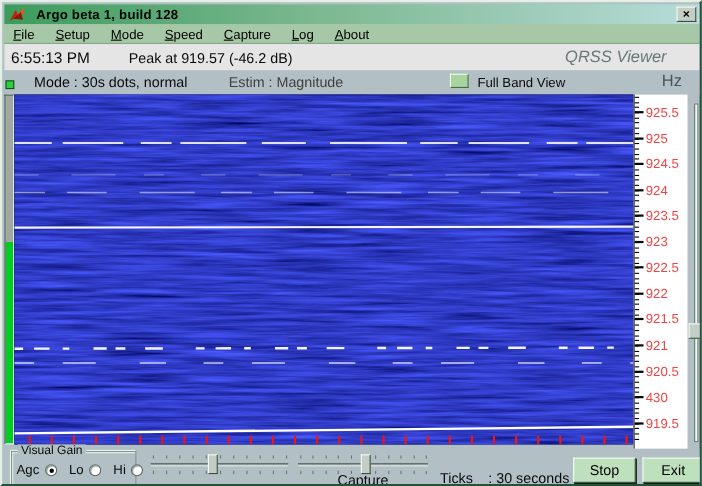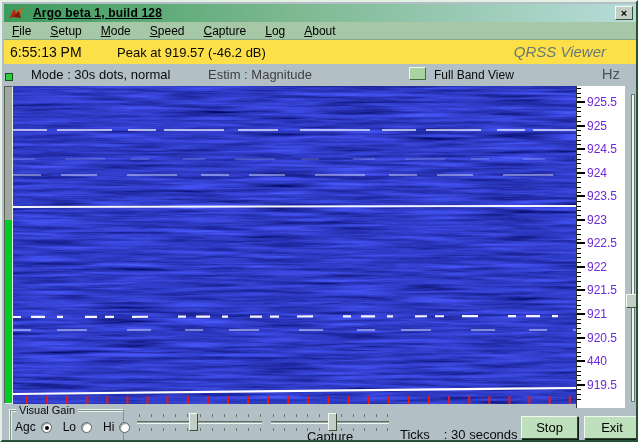--- a/index.html
+++ b/index.html
@@ -5,33 +5,33 @@
   html,body{margin:0;padding:0;background:#3a6ea5;}
   *{box-sizing:border-box;font-family:"Liberation Sans",sans-serif;}
   #window{
     position:relative;width:638px;height:442px;background:#b2c0c6;overflow:hidden;
     border-top:2px solid #e4f0e4;border-left:2px solid #e4f0e4;
     border-bottom:2px solid #26523a;border-right:2px solid #26523a;
   }
   
   #titlebar{position:absolute;left:2px;top:2px;width:632px;height:18px;
     background:linear-gradient(to right,#3c9c5c,#7cb890 45%,#b7dcd9);
-    display:flex;align-items:center;padding-left:3px;text-decoration:underline;}
+    display:flex;align-items:center;padding-left:3px;}
   #title-text{font-size:12px;font-weight:bold;color:#000;margin-left:8px;letter-spacing:.2px;}
   #close-btn{position:absolute;right:3px;top:2px;width:18px;height:14px;background:#c3cfc5;
     border-top:1px solid #f4faf4;border-left:1px solid #f4faf4;
     border-bottom:1px solid #3c503c;border-right:1px solid #3c503c;
     font-size:11px;font-weight:bold;line-height:12px;text-align:center;color:#000;cursor:default;}
   
   #menubar{position:absolute;left:2px;top:20px;width:632px;height:18px;background:#a6c8a6;
     border-bottom:1px solid #86a886;display:flex;align-items:center;padding-left:6px;gap:15px;}
   .menu-item{display:inline-block;font-size:12px;color:#000;padding:0 2px;}
   .menu-item::first-letter{text-decoration:underline;}
   
-  #row-status{position:absolute;left:2px;top:38px;width:632px;height:24px;background:#fde047;}
+  #row-status{position:absolute;left:2px;top:38px;width:632px;height:24px;background:#e5e5e5;}
   #time-text{position:absolute;left:6px;top:4px;font-size:14px;color:#0a0a0a;}
   #peak-text{position:absolute;left:113px;top:5px;font-size:13px;color:#0a0a0a;}
   #viewer-text{position:absolute;right:30px;top:3px;font-size:15px;font-style:italic;color:#687878;}
   #row-info{position:absolute;left:2px;top:62px;width:632px;height:22px;background:#b2c0c6;}
   #mode-text{position:absolute;left:27px;top:3px;font-size:13px;color:#0a0a0a;}
   #estim-text{position:absolute;left:204px;top:3px;font-size:13px;color:#404040;}
   #fullband-btn{position:absolute;left:405px;top:3px;width:17px;height:13px;background:#a8d4a0;
     border-top:1px solid #eefcea;border-left:1px solid #eefcea;
     border-bottom:1px solid #476d47;border-right:1px solid #476d47;}
   #fullband-label{position:absolute;left:430px;top:4px;font-size:12px;color:#0a0a0a;}
@@ -43,21 +43,21 @@
     border-bottom:1px solid #e8f2ea;border-right:1px solid #e8f2ea;
     background:linear-gradient(#a0a8a0 0 42%,#00cc22 42% 100%);}
   
   #waterfall{position:absolute;left:11px;top:84px;width:563px;height:318px;background:#04041d;}
   #waterfall svg{display:block;}
   
   #freq-scale{position:absolute;left:574px;top:84px;width:49px;height:322px;background:#fff;
     border-left:1px solid #303830;}
   .tick-minor{position:absolute;left:0;width:4px;height:1px;background:#000;}
   .tick-major{position:absolute;left:0;width:8px;height:2px;background:#000;}
-  .tick-label{position:absolute;left:10px;transform:translateY(-50%);font-size:12px;color:#6d28d9;}
+  .tick-label{position:absolute;left:10px;transform:translateY(-50%);font-size:12px;color:#ef4444;}
   
   #vtrack{position:absolute;left:629px;top:92px;width:4px;height:308px;background:#eef6f0;
     border:1px solid #66766c;}
   #vthumb{position:absolute;left:624px;top:292px;width:13px;height:14px;background:#c2cec6;
     border-top:1px solid #f2faf2;border-left:1px solid #f2faf2;
     border-bottom:1px solid #3c503c;border-right:1px solid #3c503c;}
   
   #bottom{position:absolute;left:2px;top:406px;width:632px;height:36px;background:#b2c0c6;}
   #gain-group{position:absolute;left:6px;top:2px;width:114px;height:32px;
     border:1px solid #7e9a8c;box-shadow:1px 1px 0 #e8f2ea inset, -1px -1px 0 #e8f2ea;}
@@ -273,21 +273,21 @@
       <div class="tick-label" style="top: 157.3px;">922.5</div>
       <div class="tick-major" style="top: 179.8px;"></div>
       <div class="tick-label" style="top: 180.8px;">922</div>
       <div class="tick-major" style="top: 203.4px;"></div>
       <div class="tick-label" style="top: 204.4px;">921.5</div>
       <div class="tick-major" style="top: 227px;"></div>
       <div class="tick-label" style="top: 228px;">921</div>
       <div class="tick-major" style="top: 250.5px;"></div>
       <div class="tick-label" style="top: 251.5px;">920.5</div>
       <div class="tick-major" style="top: 274.1px;"></div>
-      <div class="tick-label" style="top: 275.1px;">440</div>
+      <div class="tick-label" style="top: 275.1px;">430</div>
       <div class="tick-major" style="top: 297.6px;"></div>
       <div class="tick-label" style="top: 298.6px;">919.5</div>
     </div>
 
   <div id="vtrack"></div>
   <div id="vthumb"></div>
 
   <div id="bottom">
     <div id="gain-group">
       <span id="gain-group-label">Visual Gain</span>

